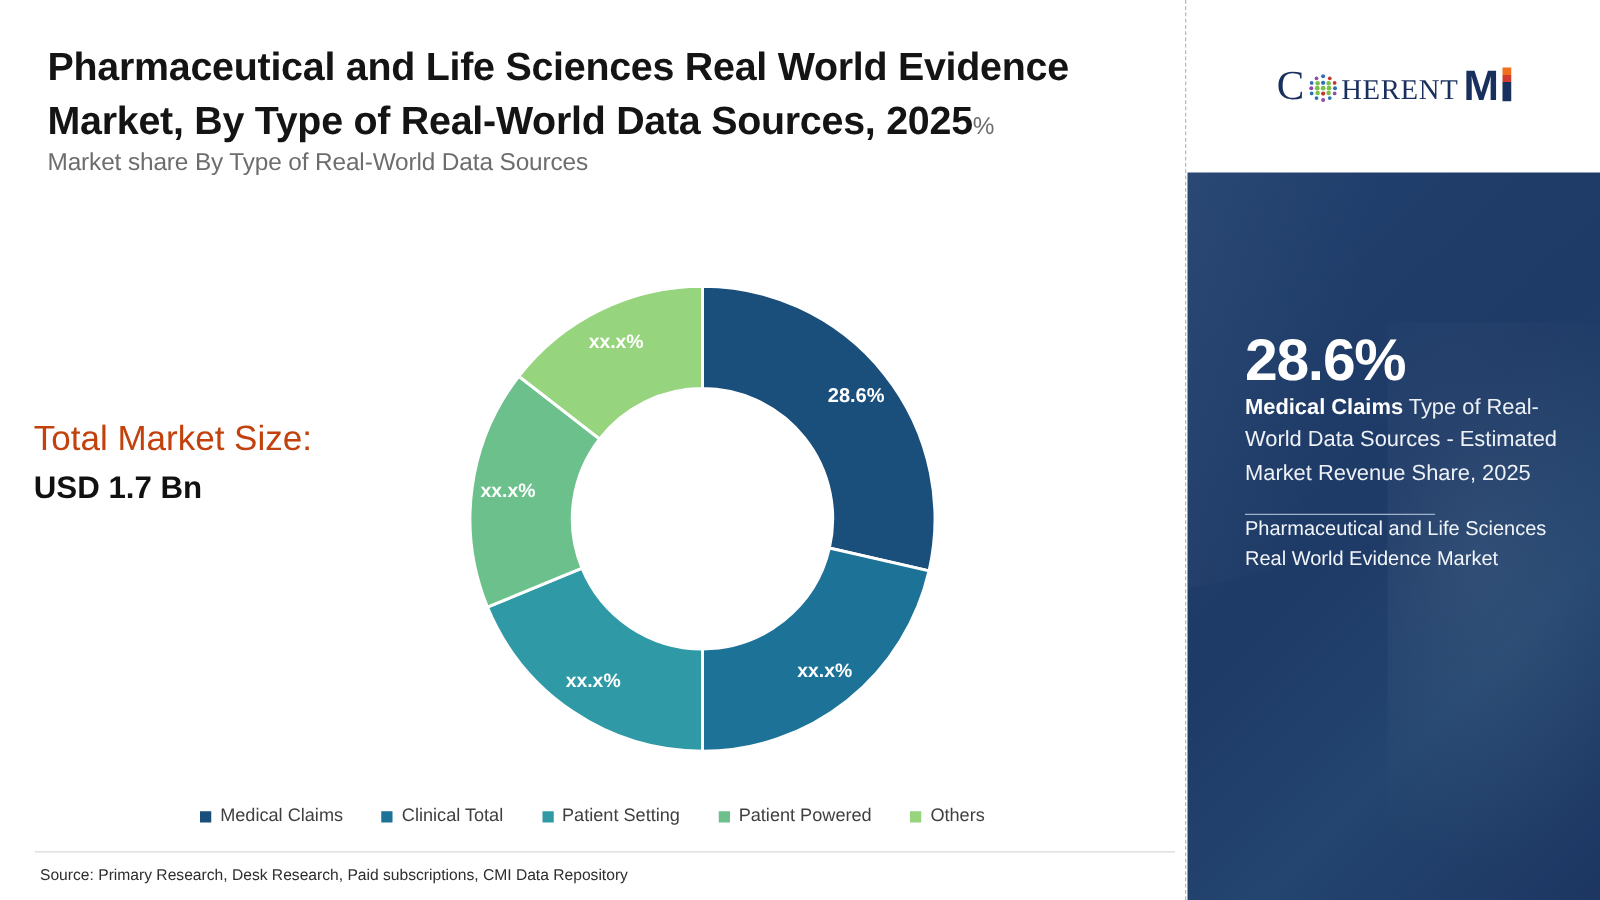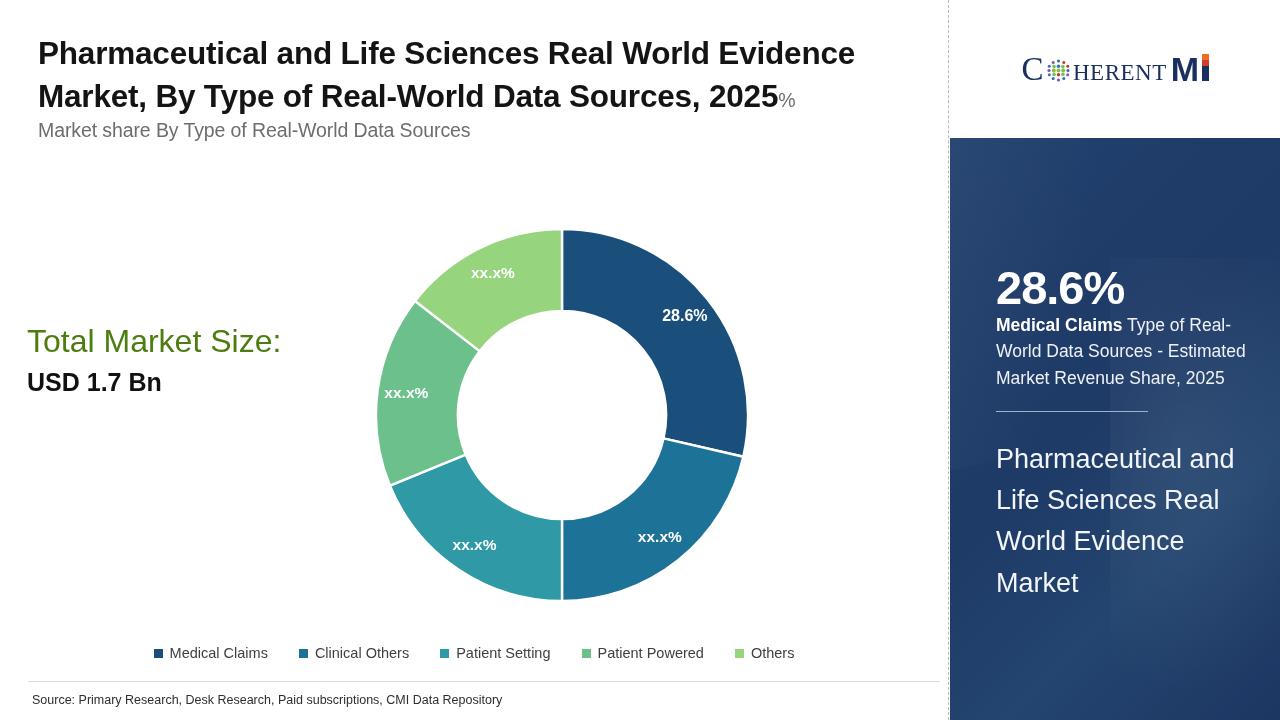--- a/index.html
+++ b/index.html
@@ -19,21 +19,21 @@
   .title {
     font-size:31.5px; font-weight:bold; color:#141414;
     line-height:1.38; letter-spacing:-0.2px; display:inline;
   }
   .subtitle {
     font-size:19.5px; color:#6d6d6d; font-weight:normal;
     letter-spacing:-0.1px;
   }
 
   .tms-block { position:absolute; left:27px; top:318px; width:300px; }
-  .tms-label { font-size:32px; color:#4d7c0f; line-height:1.45; }
+  .tms-label { font-size:28px; color:#c2410c; line-height:1.45;margin-top:13px; }
   .tms-value { font-size:25px; color:#111; font-weight:bold; line-height:1.45; }
 
   
   .chart-wrap { position:absolute; left:375px; top:228px; width:374px; height:374px; }
   .donut-svg { display:block; }
   .slice-label {
     font-family:"Liberation Sans", sans-serif;
     font-size:15.5px; font-weight:bold; fill:#ffffff;
     text-anchor:middle; dominant-baseline:middle;
   }
@@ -101,21 +101,21 @@
   .big-stat {
     font-size:47px; font-weight:bold; color:#ffffff; letter-spacing:-1px;
     margin-top:126px; line-height:1.0;
   }
   .stat-desc {
     font-size:17.5px; color:#eef2f7; line-height:1.5; margin-top:1px; font-weight:normal;
   }
   .stat-desc b { font-weight:bold; color:#ffffff; }
   .panel-rule { width:152px; height:1px; background:#9fb2cc; margin-top:20px; }
   .panel-title {
-    font-size:27px; color:#f2f5f9; line-height:1.53; margin-top:27px; font-weight:normal;
+    font-size:16px; color:#f2f5f9; line-height:1.53; font-weight:normal;
   }
 </style>
 </head>
 <body>
 
 <div id="page">
 
   <div class="left-pane">
 
     <div class="title-block">
@@ -142,21 +142,21 @@
         </svg>
     </div>
 
     <div class="legend" id="legend">
         <div class="legend-item">
           <span class="legend-swatch" style="background: rgb(26, 79, 124);"></span>
           <span class="legend-text">Medical Claims</span>
         </div>
         <div class="legend-item">
           <span class="legend-swatch" style="background: rgb(29, 114, 152);"></span>
-          <span class="legend-text">Clinical Others</span>
+          <span class="legend-text">Clinical Total</span>
         </div>
         <div class="legend-item">
           <span class="legend-swatch" style="background: rgb(47, 154, 165);"></span>
           <span class="legend-text">Patient Setting</span>
         </div>
         <div class="legend-item">
           <span class="legend-swatch" style="background: rgb(108, 192, 139);"></span>
           <span class="legend-text">Patient Powered</span>
         </div>
         <div class="legend-item">

